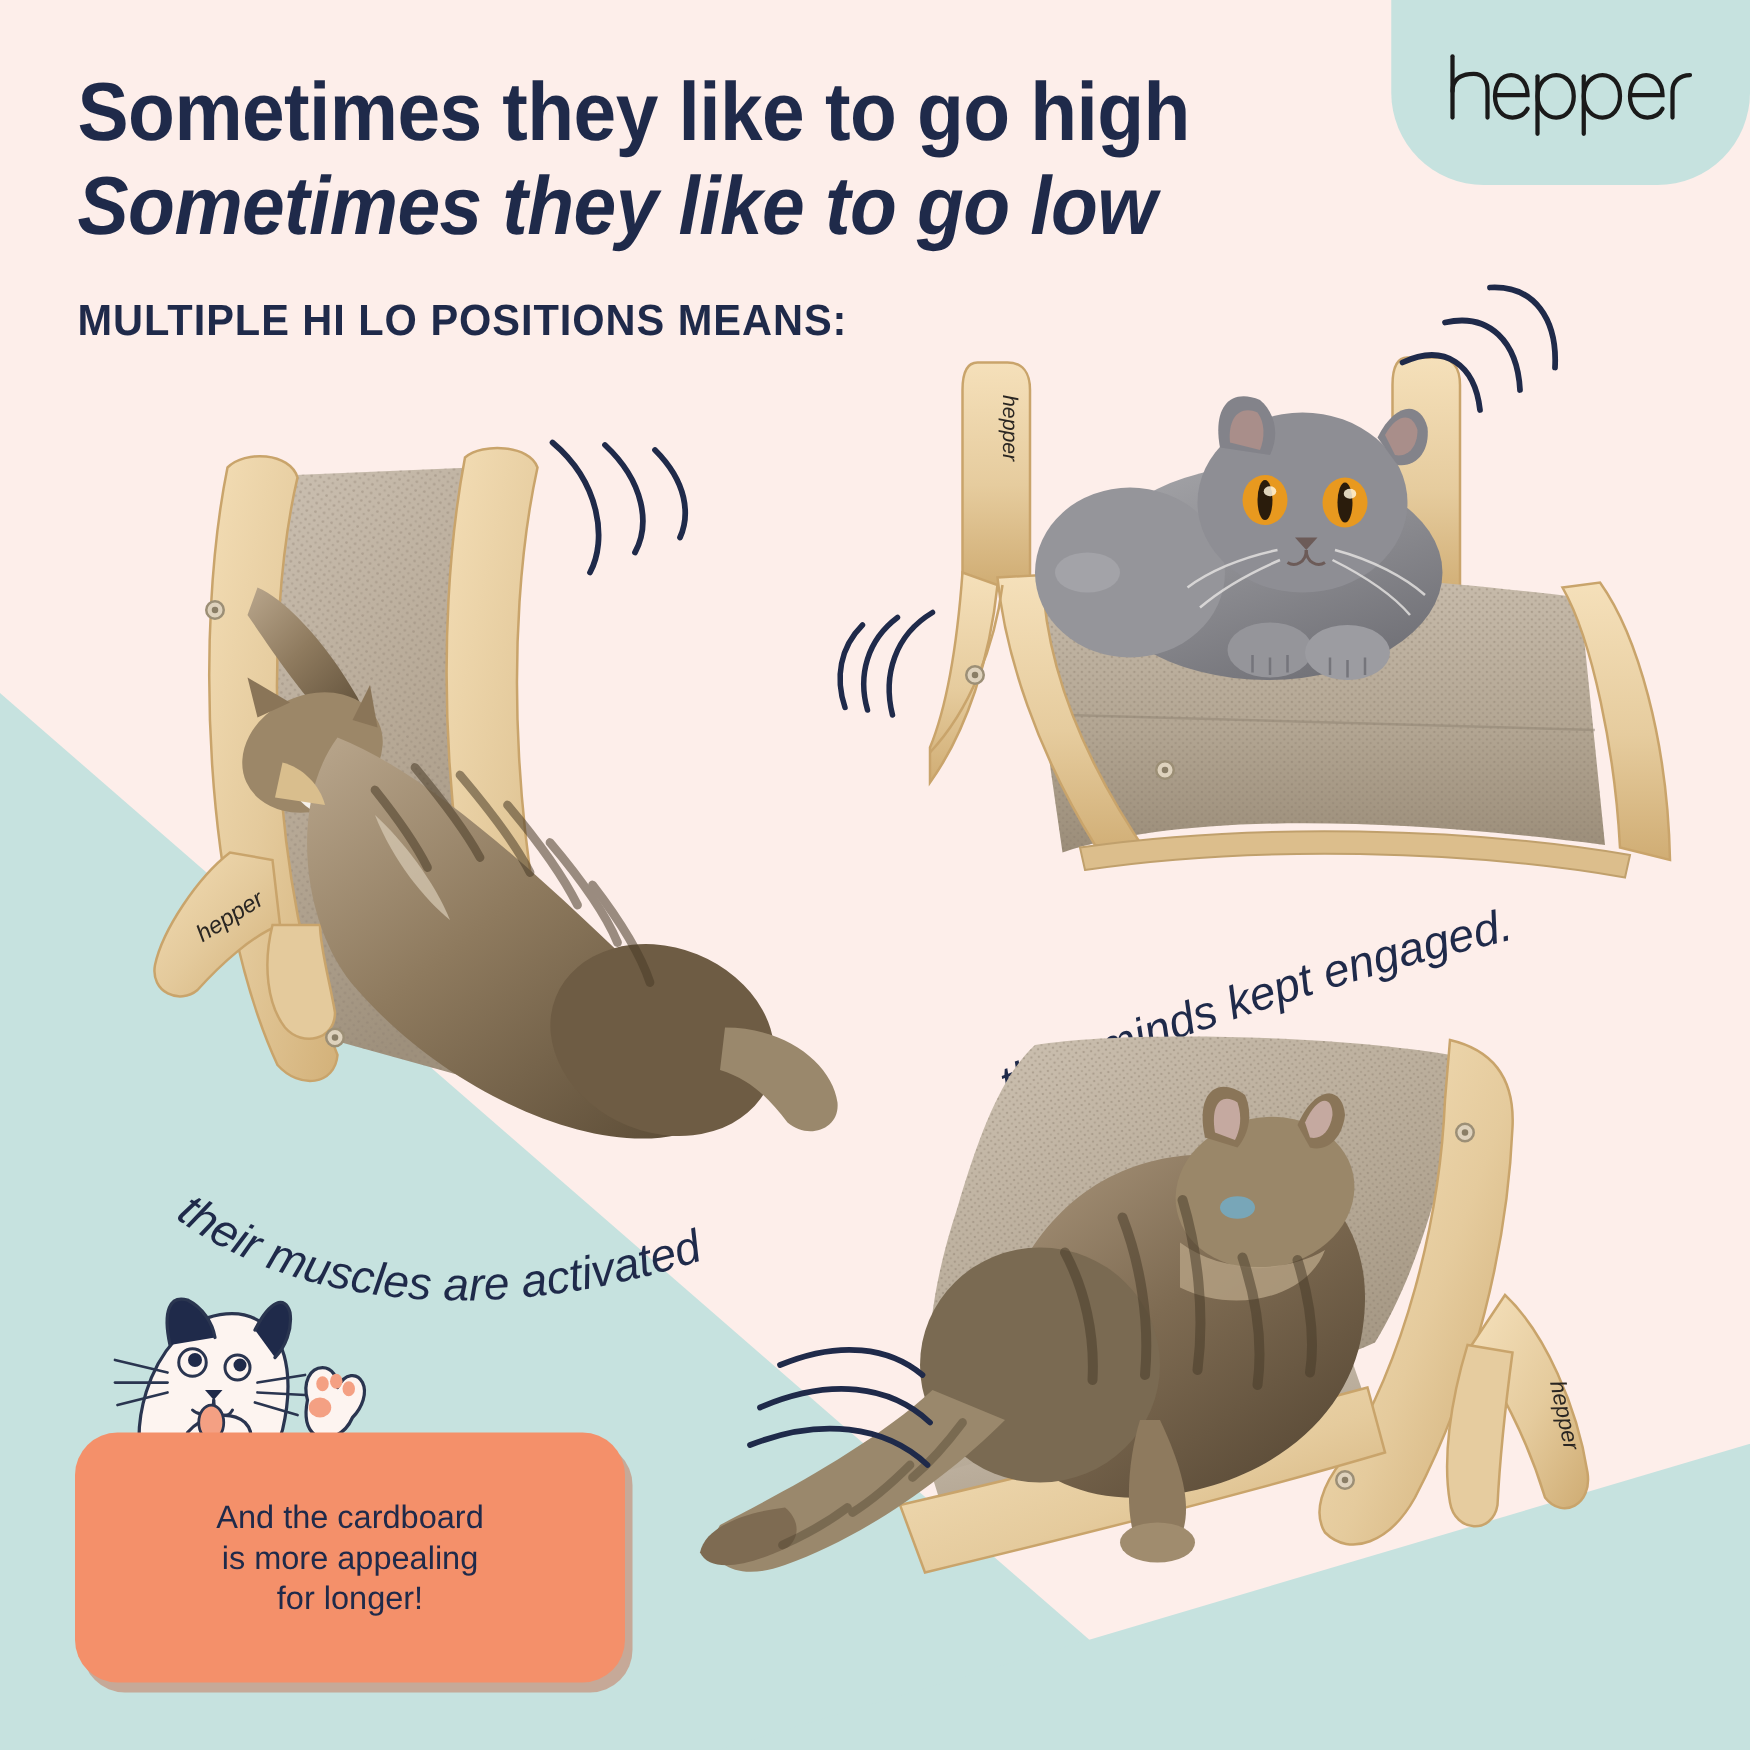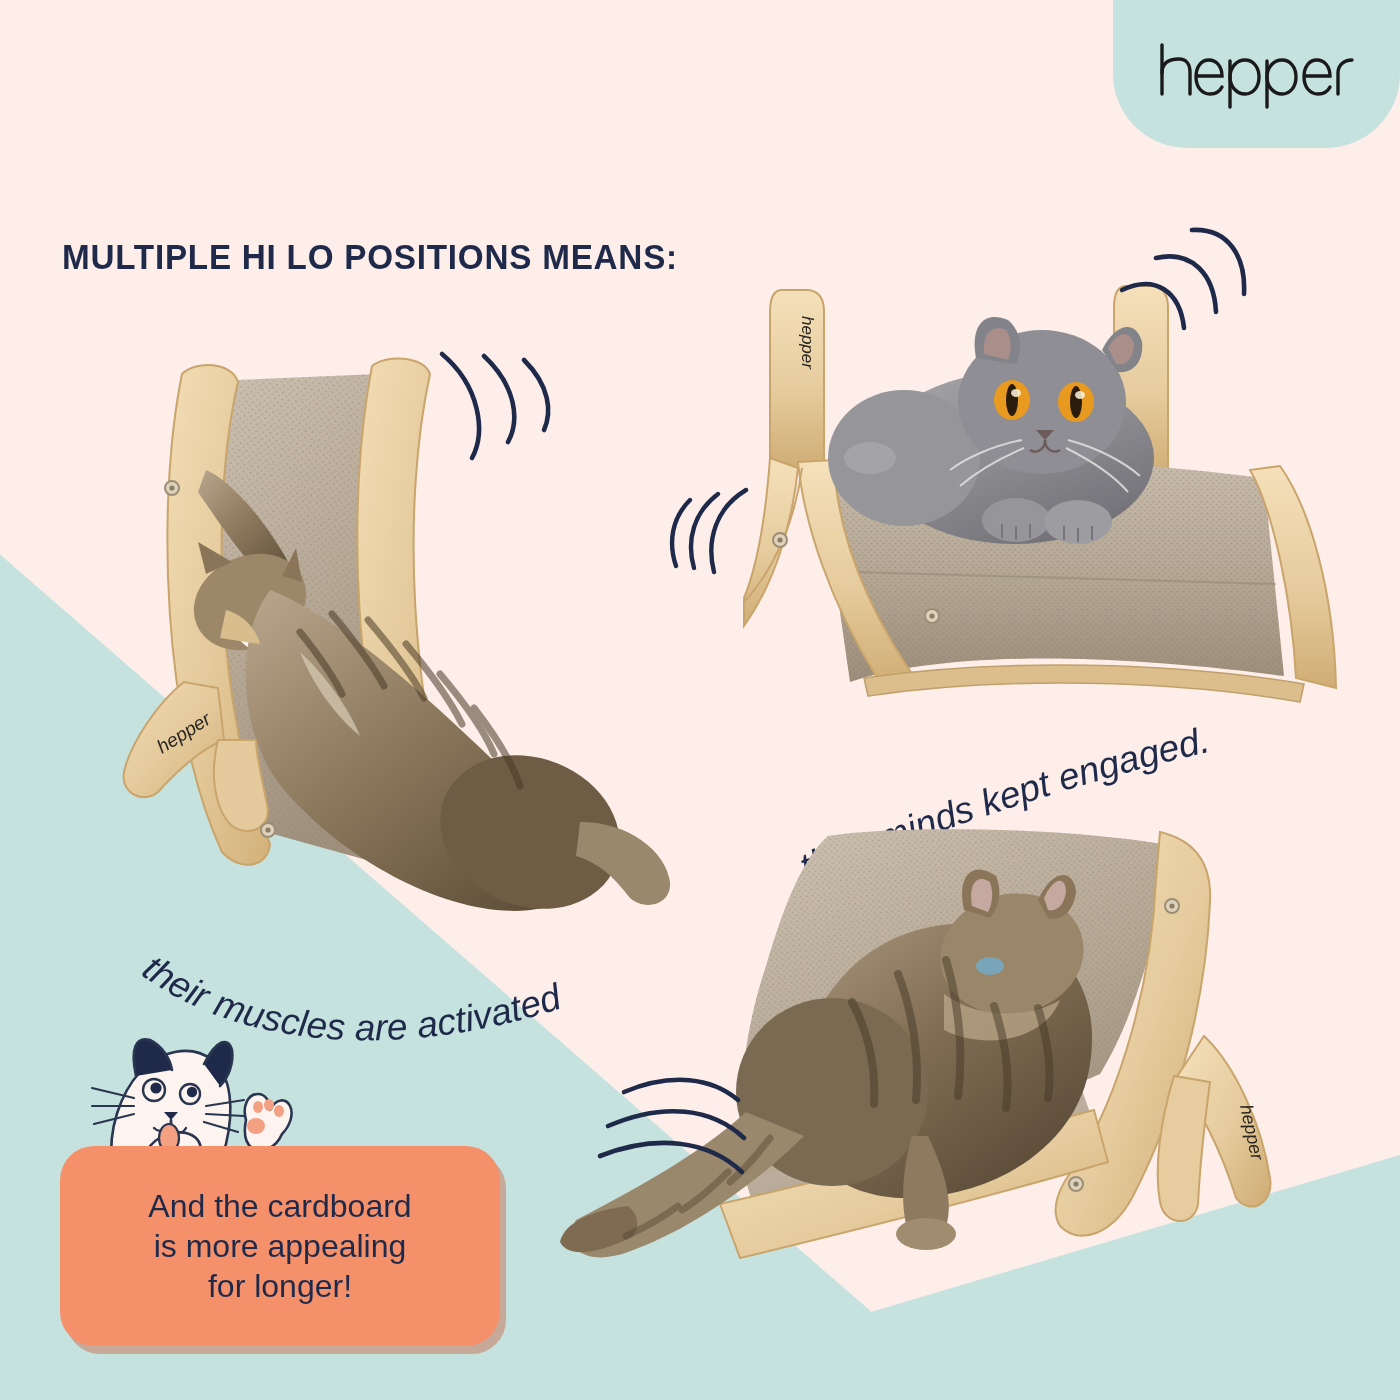--- a/index.html
+++ b/index.html
@@ -130,21 +130,21 @@
     height: 200px;
     background: #F4906A;
     border-radius: 34px;
     display: flex;
     align-items: center;
     justify-content: center;
   }
   .callout-text {
     color: #1F2A4A;
     font-family: "Liberation Sans", sans-serif;
-    font-size: 32px;
+    font-size: 26px;
     line-height: 1.26;
     text-align: center;
     white-space: pre-line;
   }
 </style>
 </head>
 <body>
 
 <div id="canvas">
 
@@ -167,20 +167,24 @@
         <path d="M115 22 L115 68"></path>
         <path d="M115 38 C115 28, 122 21, 130 21 C138 21, 144 28, 144 38 C144 48, 138 55, 130 55 C122 55, 115 48, 115 38 Z"></path>
 
         <path d="M154 37 L178 37 C178 27, 172 21, 165 21 C157 21, 152 28, 152 38 C152 48, 158 55, 166 55 C172 55, 176 52, 178 48"></path>
 
         <path d="M186 55 L186 34 C186 26, 192 21, 200 21"></path>
       </g>
     </svg>
   </div>
 
+  <div class="headline">
+    <div class="headline-line">Sometimes they like to go high</div>
+    <div class="headline-line italic">Sometimes they like to go low</div>
+  </div>
   <div class="subhead">MULTIPLE HI LO POSITIONS MEANS:</div>
 
   <div class="product" style="left:110px; top:352px;">
     <svg width="580" height="580" viewBox="0 0 580 580">
       <defs>
         <linearGradient id="woodA" x1="0" y1="0" x2="1" y2="1">
           <stop offset="0%" stop-color="#F3DDB5"></stop>
           <stop offset="50%" stop-color="#E4CA9C"></stop>
           <stop offset="100%" stop-color="#D3B179"></stop>
         </linearGradient>

